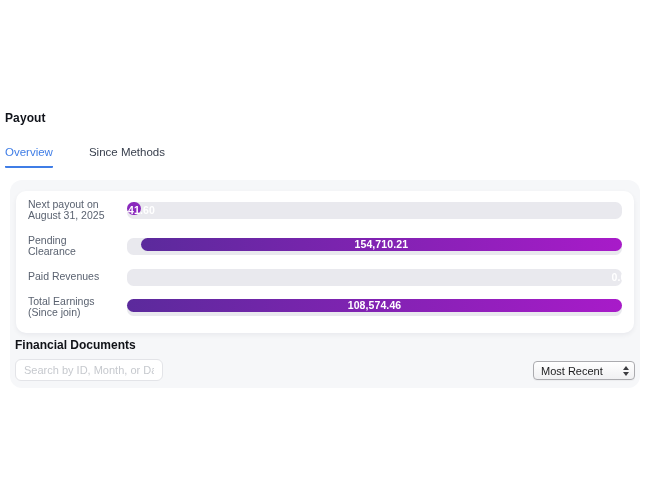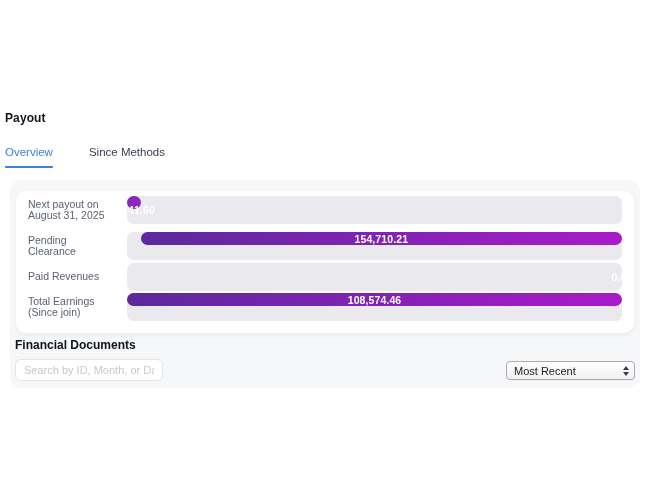--- a/index.html
+++ b/index.html
@@ -27,21 +27,21 @@
     background:#ffffff;border-radius:10px;
     box-shadow:0 2px 5px rgba(20,20,43,.06);
     box-sizing:border-box;padding:6px 12px 16px 12px;
   }
   .row{display:flex;align-items:center;margin-bottom:9px;}
   .row-1{height:26px;}.row-2{height:28px;}.row-3{height:16px;}.row-4{height:26px;}
   .row-label{
     width:99px;flex:0 0 99px;font-size:10.5px;line-height:11.5px;color:#5a6270;
   }
   .bar{
-    position:relative;flex:1;height:28px;border-radius:6.5px;background:#e9e9ee;
+    position:relative;flex:1;height:17px;border-radius:6.5px;background:#e9e9ee;
   }
   .bar.clip{overflow:hidden;}
   .bar-fill{
     position:absolute;top:0;height:13px;border-radius:6.5px;
     background:linear-gradient(90deg,#5b2a9c 0%,#a81bc9 100%);
     display:flex;align-items:center;justify-content:center;
   }
   .bar-fill.from-right{right:0;}
   .bar-fill.badge{left:0;background:#8a28bd;}
   .bar-value{
@@ -54,21 +54,21 @@
     position:absolute;left:5px;top:158px;font-size:12px;font-weight:bold;color:#111318;
   }
   .search-input{
     position:absolute;left:5px;top:179px;width:148px;height:22px;box-sizing:border-box;
     border:1px solid #e3e4e8;border-radius:6px;background:#ffffff;
     font-family:"Liberation Sans","DejaVu Sans",sans-serif;
     font-size:11px;color:#333;padding:0 8px;outline:none;
   }
   .search-input::placeholder{color:#c6c9ce;}
   .sort-select{
-    position:absolute;right:5px;top:181px;width:129px;height:19px;box-sizing:border-box;
+    position:absolute;right:5px;top:181px;width:102px;height:19px;box-sizing:border-box;
     border:1px solid #ababaf;border-radius:4px;
     background:linear-gradient(#ffffff,#f0f0f2);
     display:flex;align-items:center;cursor:pointer;
     box-shadow:0 1px 1px rgba(0,0,0,.04);
   }
   .sort-select-label{font-size:11px;color:#1c1c1e;padding-left:7px;flex:1;}
   .stepper{display:flex;flex-direction:column;gap:2px;padding-right:5px;}
   .tri-up{width:0;height:0;border-left:3.5px solid transparent;border-right:3.5px solid transparent;border-bottom:4.5px solid #3c3c40;}
   .tri-down{width:0;height:0;border-left:3.5px solid transparent;border-right:3.5px solid transparent;border-top:4.5px solid #3c3c40;}
 </style>

